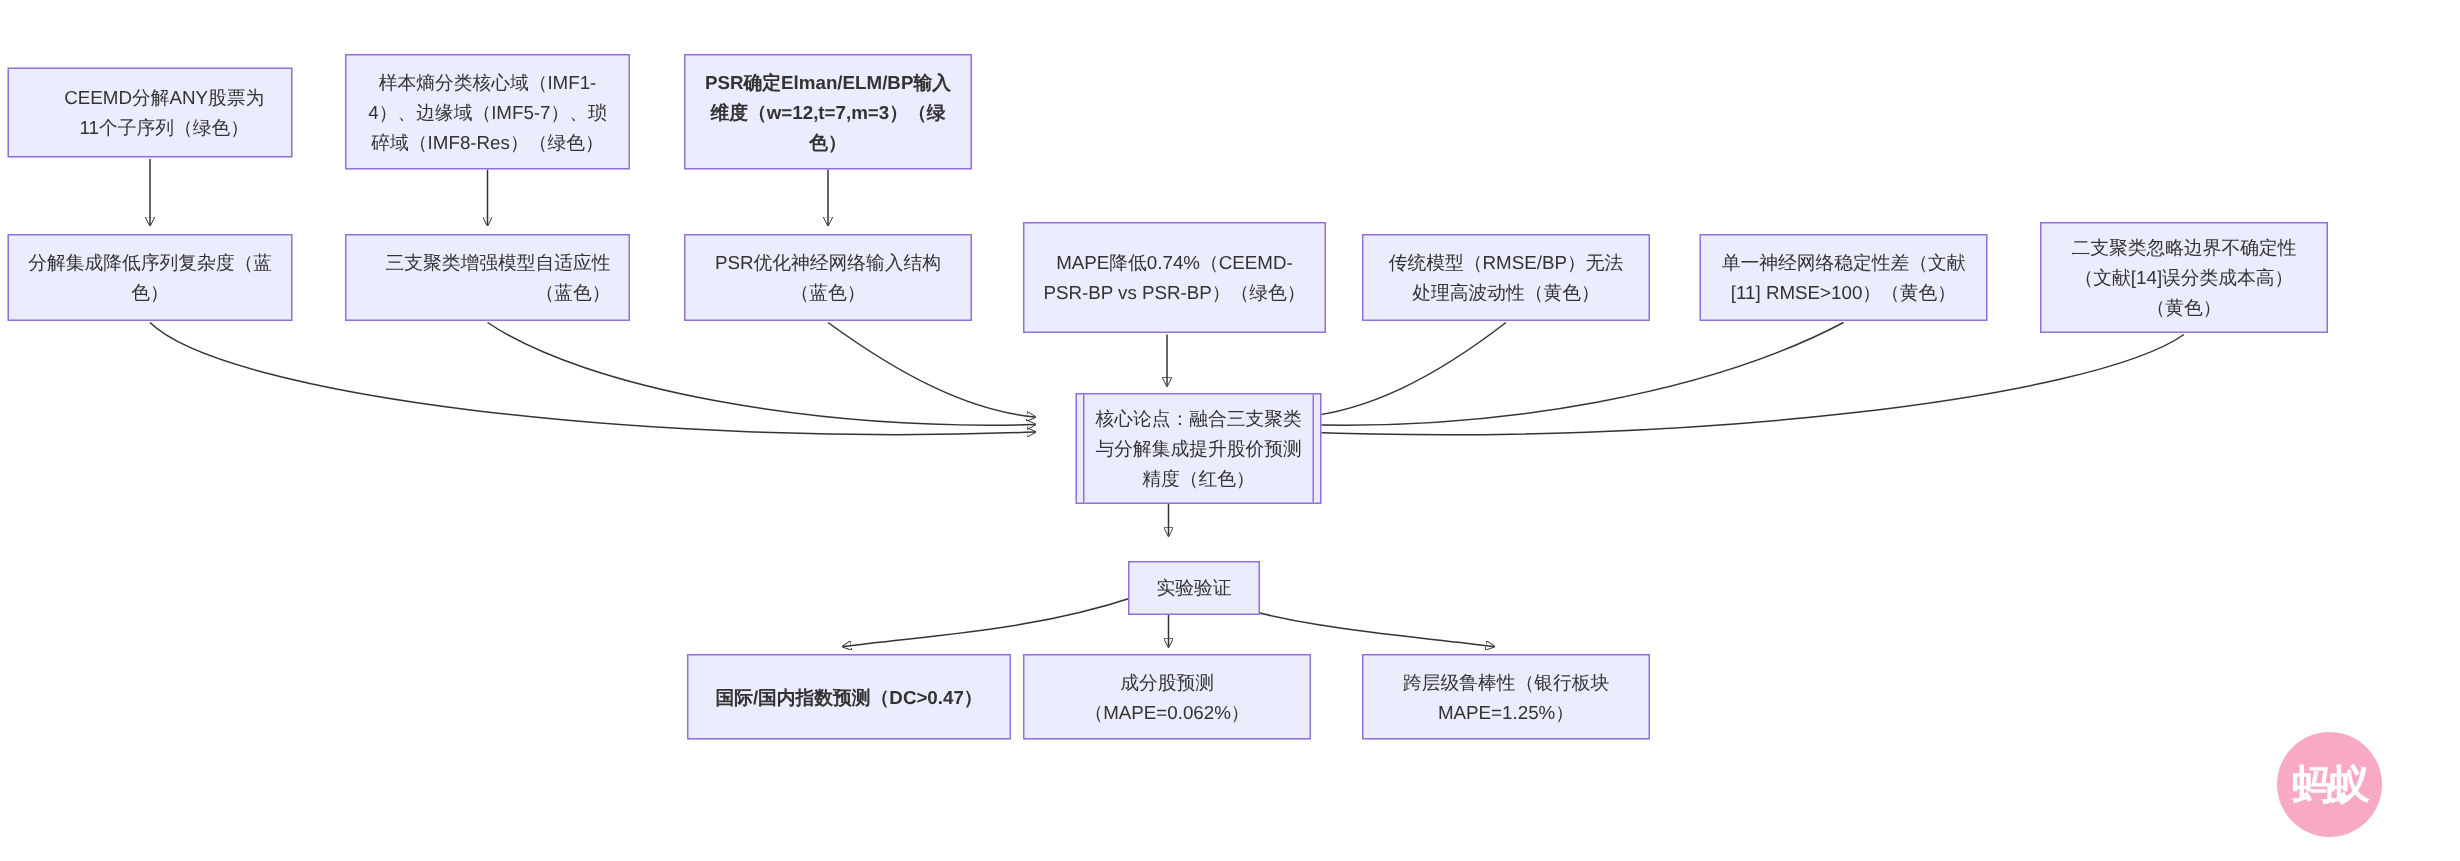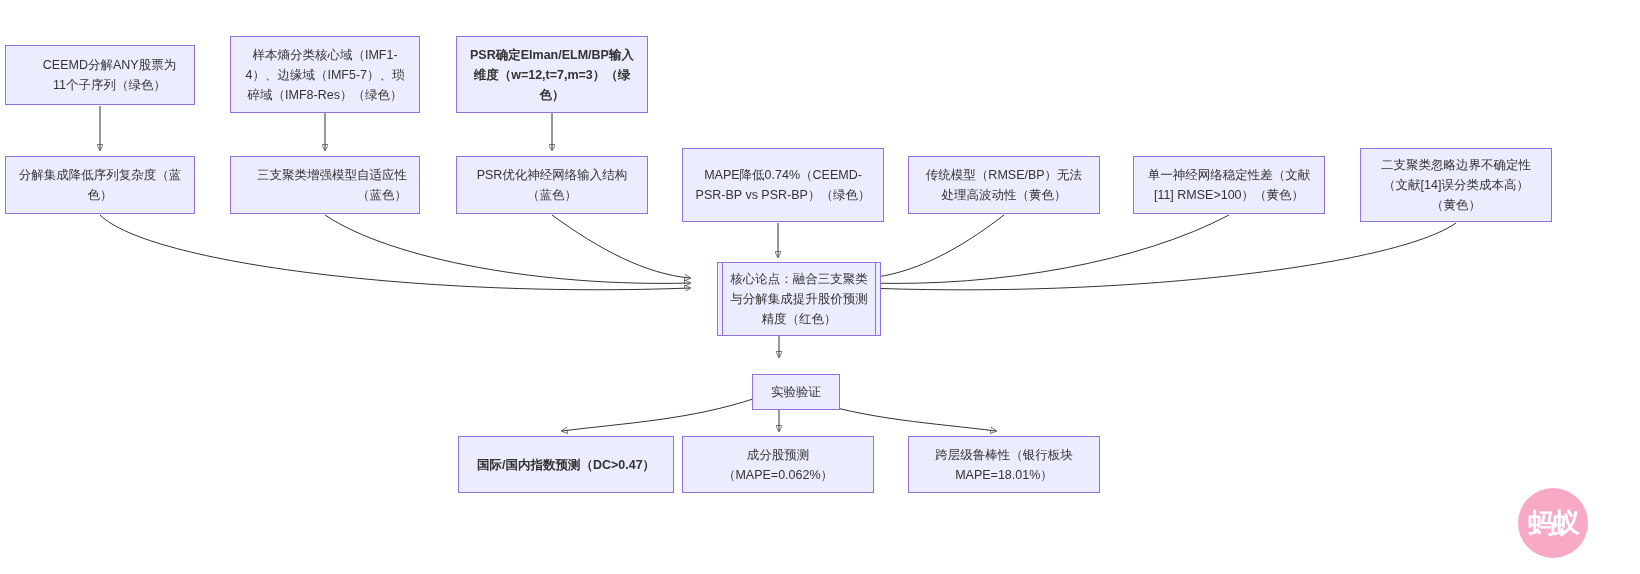--- a/index.html
+++ b/index.html
@@ -65,19 +65,19 @@
   <div class="node" style="left:908px;  top:156px; width:192px; min-height:58px;">传统模型（RMSE/BP）无法处理高波动性（黄色）</div>
   <div class="node" style="left:1133px; top:156px; width:192px; min-height:58px;">单一神经网络稳定性差（文献[11] RMSE&gt;100）（黄色）</div>
   <div class="node" style="left:1360px; top:148px; width:192px; min-height:74px;">二支聚类忽略边界不确定性（文献[14]误分类成本高）（黄色）</div>
 
   <div class="node core" style="left:697px; top:262px; width:164px; min-height:66px;margin-left:20px;">核心论点：融合三支聚类与分解集成提升股价预测精度（红色）</div>
 
   <div class="node" style="left:752px; top:362px; width:88px; min-height:36px;margin-top:12px;">实验验证</div>
 
   <div class="node" style="left:458px; top:436px; width:216px; min-height:57px;font-weight:bold;">国际/国内指数预测（DC&gt;0.47）</div>
   <div class="node" style="left:682px; top:436px; width:192px; min-height:57px;">成分股预测（MAPE=0.062%）</div>
-  <div class="node" style="left:908px; top:436px; width:192px; min-height:57px;">跨层级鲁棒性（银行板块 MAPE=18.01%）</div>
+  <div class="node" style="left:908px; top:436px; width:192px; min-height:57px;">跨层级鲁棒性（银行板块 MAPE=1.25%）</div>
 
   <div class="watermark">
     <span>蚂蚁</span>
   </div>
 
 </div>
 
 </body></html>

